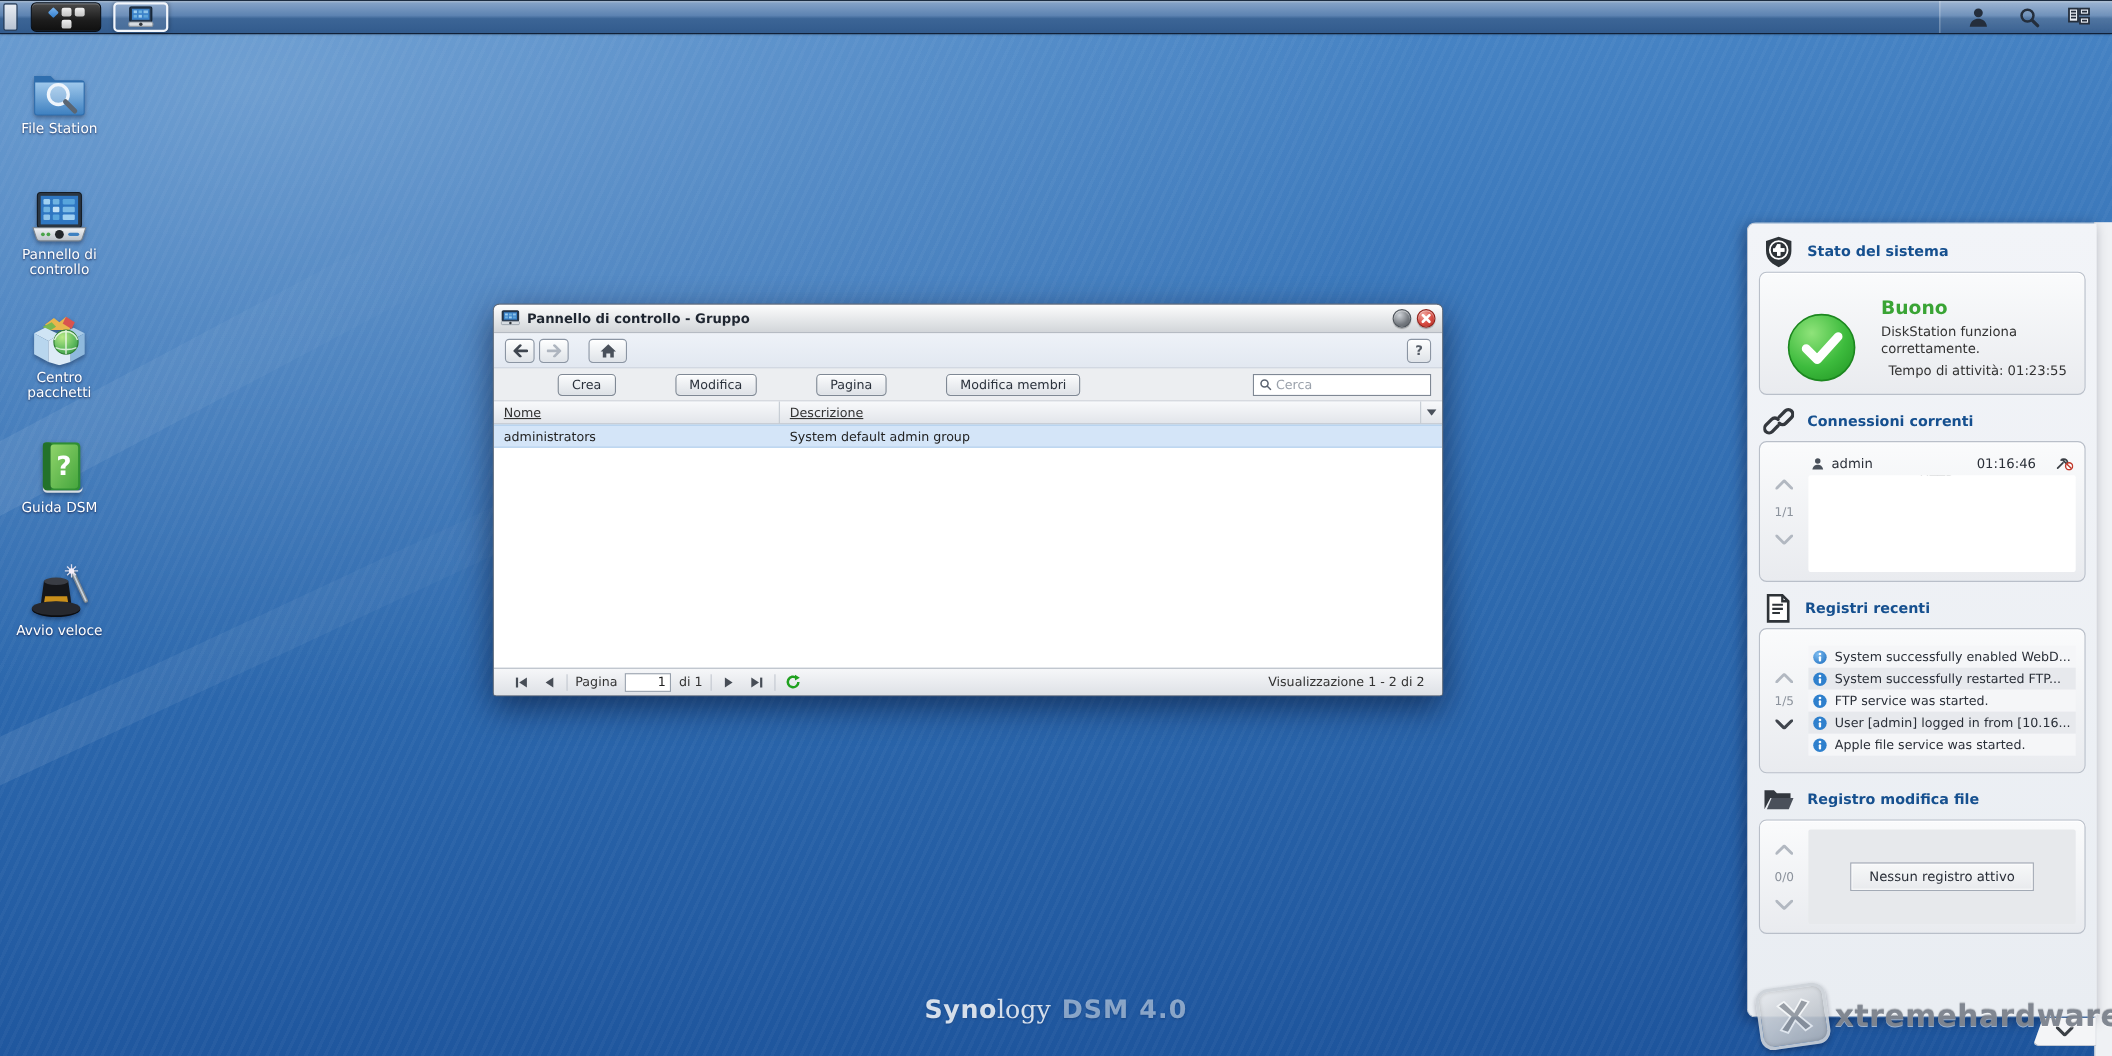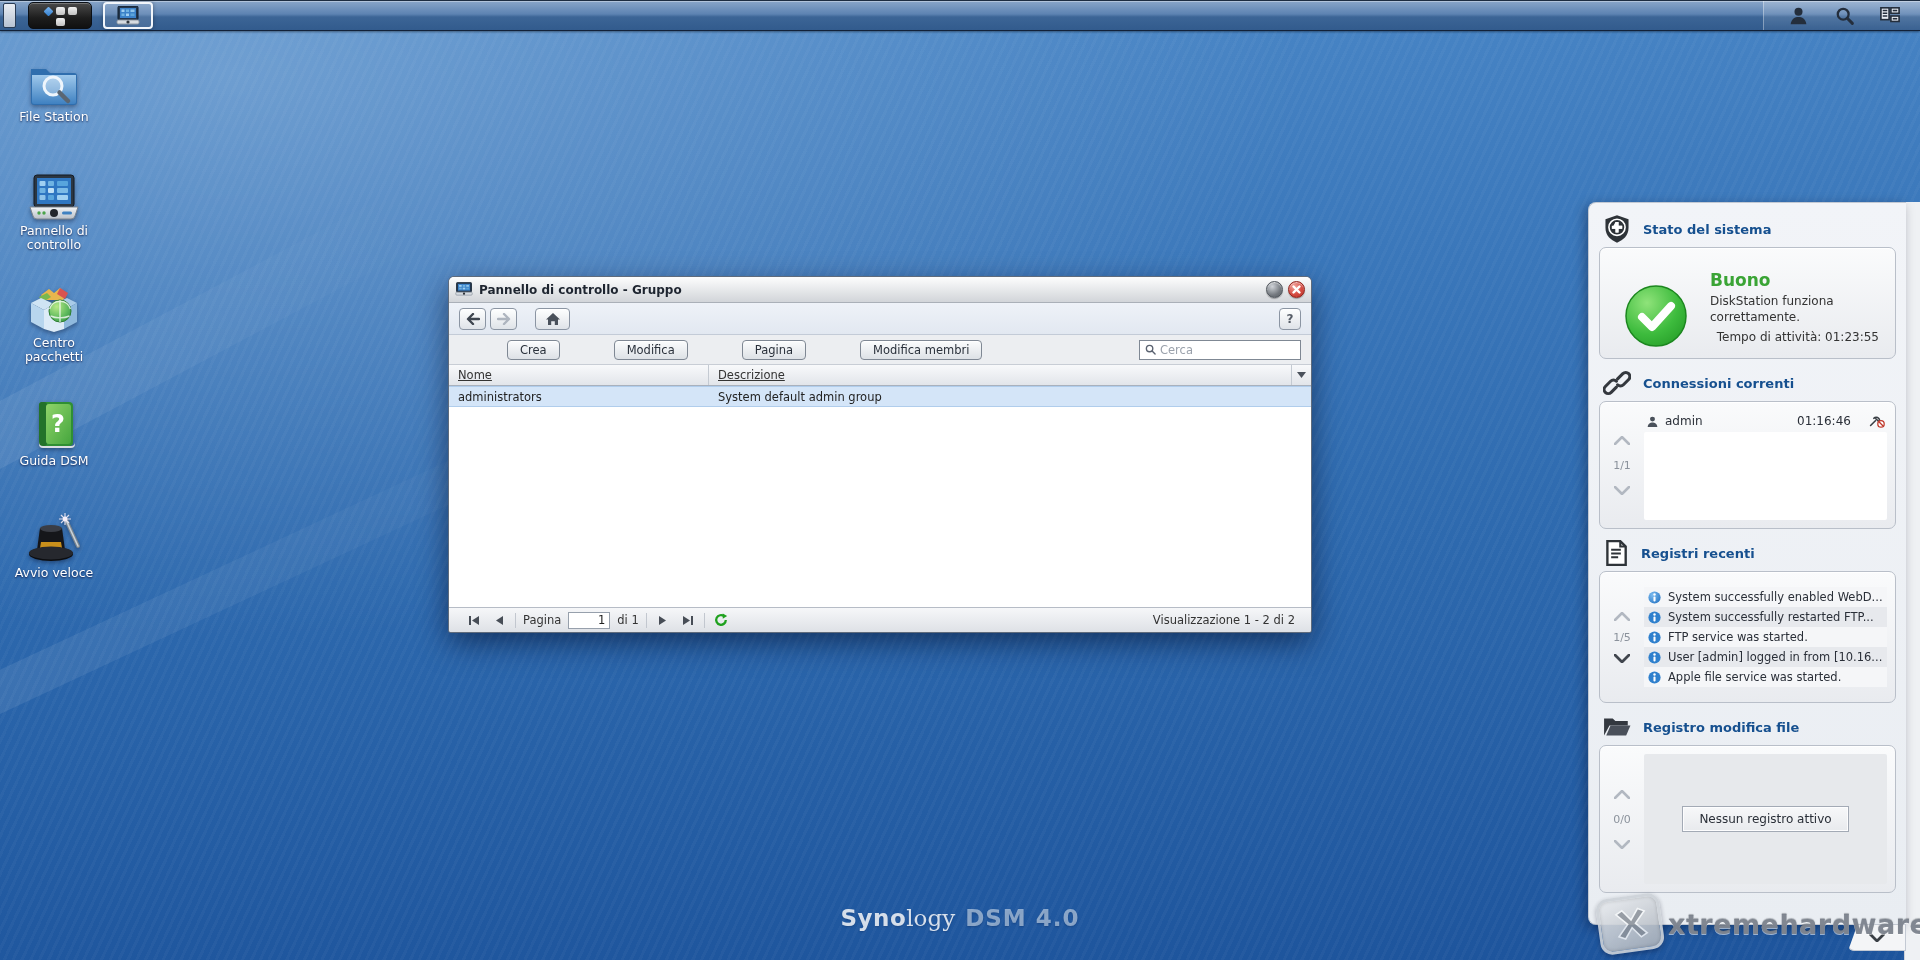--- a/index.html
+++ b/index.html
@@ -134,21 +134,21 @@
   .conn-time { flex:1; }
   .conn-empty { flex:1; background:#fff; border-radius:2px; }
 
   .card-logs { height:132px; margin-bottom:6px; display:flex; }
   .log-list { flex:1; display:flex; flex-direction:column; justify-content:center; padding:6px 8px 6px 0; }
   .log-row { height:20px; display:flex; align-items:center; gap:7px; font-size:11.5px; color:#2a2f38;
     padding:0 4px; white-space:nowrap; overflow:hidden; }
   .log-row:nth-child(even) { background:#e7e9ed; }
   .log-row:nth-child(odd) { background:#f5f6f8; }
 
-  .card-file { height:148px; display:flex; }
+  .card-file { height:104px; display:flex; }
   .file-area { flex:1; margin:8px 8px 8px 0; background:#e7e9ec; border-radius:2px;
     display:flex; align-items:center; justify-content:center; }
   .file-btn { border:1px solid #a3aab5; background:linear-gradient(180deg,#f7f8f9,#e8eaed);
     box-shadow:0 0 0 1px #fdfdfe inset; padding:5px 16px; font-size:12px; color:#2a2f38; cursor:pointer; }
 
   .collapse-tab { position:absolute; left:1848px; top:925px; width:58px; height:26px; z-index:21;
     background:#f4f5f7; border:1px solid #c3c9d3; border-top:none; border-radius:0 0 0 6px;
     clip-path:polygon(16% 0, 100% 0, 100% 100%, 0 100%);
     display:flex; align-items:center; justify-content:center; cursor:pointer; }
 

